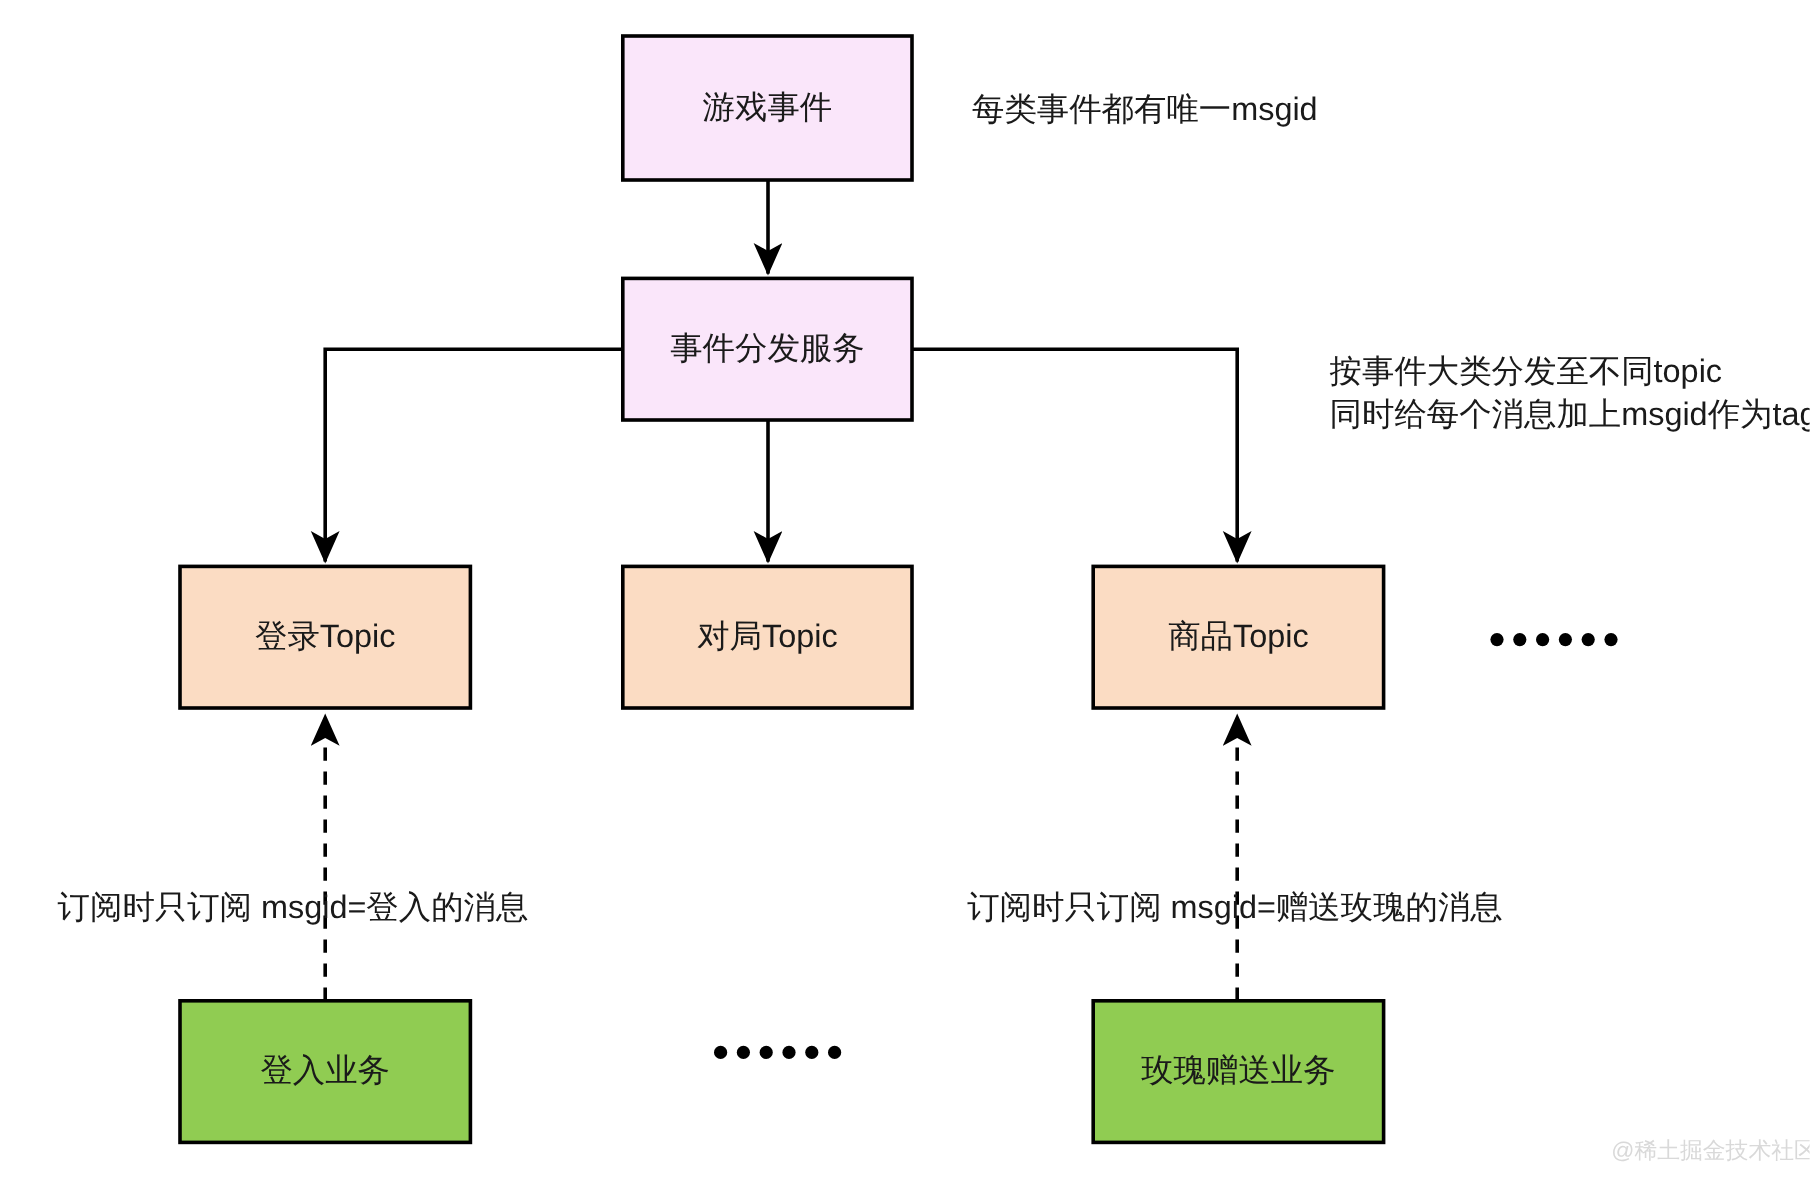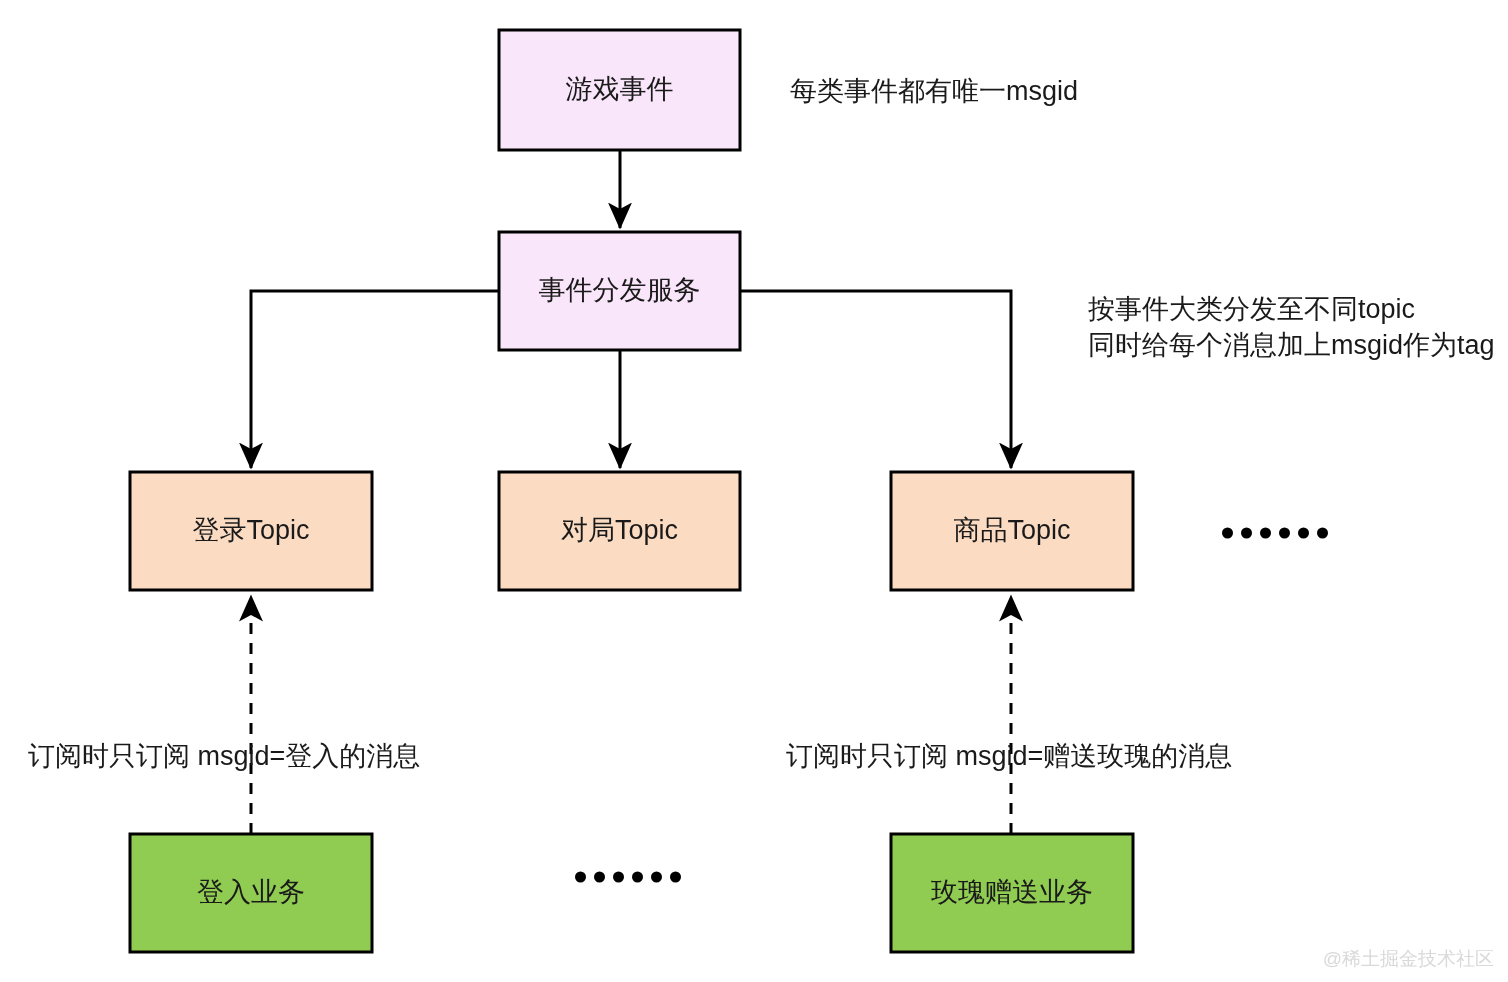--- a/index.html
+++ b/index.html
@@ -11,20 +11,21 @@
     width: 1508px;
     height: 982px;
     font-family: "Liberation Sans", "DejaVu Sans", sans-serif;
     overflow: hidden;
     position: relative;
   }
   #diagram-root {
     position: relative;
     width: 1392px;
     height: 982px;
+    margin-left: 20px;
   }
   svg.diagram-canvas {
     position: absolute;
     top: 0;
     left: 0;
     width: 1508px;
     height: 982px;
   }
   .node-rect {
     stroke: #000000;

